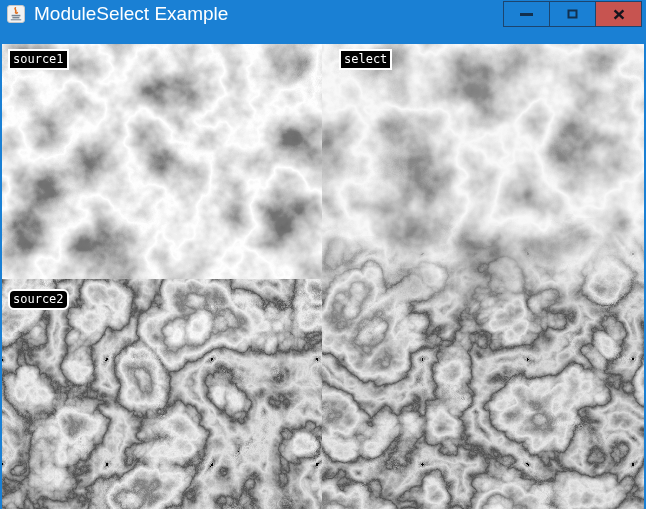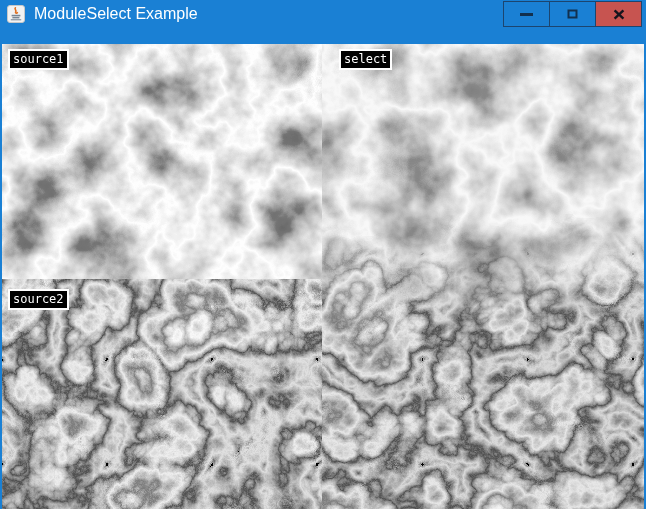--- a/index.html
+++ b/index.html
@@ -26,21 +26,21 @@
   .app-icon {
     position: absolute;
     left: 7px; top: 5px;
     width: 18px; height: 18px;
   }
   .title-text {
     position: absolute;
     left: 34px; top: 0;
     height: 28px;
     line-height: 28px;
-    font-size: 16px;
+    font-size: 19px;
     color: #ffffff;
     white-space: nowrap;
   }
   .controls {
     position: absolute;
     left: 503px; top: 1px;
     display: flex;
   }
   .ctl-btn {
     box-sizing: border-box;
@@ -71,21 +71,21 @@
     border: 2px solid #ffffff;
     color: #ffffff;
     font-family: "DejaVu Sans Mono", monospace;
     font-size: 12px;
     line-height: 15px;
     padding: 1px 3px;
     white-space: nowrap;
   }
   #label-source1 { left: 6px;   top: 5px; }
   #label-select  { left: 337px; top: 5px; }
-  #label-source2 { left: 6px;   top: 245px; }
+  #label-source2 { left: 6px;   top: 245px; border-radius: 6px; }
 </style>
 </head>
 <body>
 
 <div class="window">
 
   <div class="titlebar">
     <svg class="app-icon" viewBox="0 0 18 18">
       <rect x="0.5" y="0.5" width="17" height="17" rx="2.5" fill="#f2f2f2" stroke="#c8c8c8"></rect>
       <path d="M8.4 2.8 C 6.9 4.3, 10.0 5.0, 8.7 6.9 C 8.0 7.9, 9.5 8.6, 10.4 7.7" fill="none" stroke="#e07020" stroke-width="1.6" stroke-linecap="round"></path>

